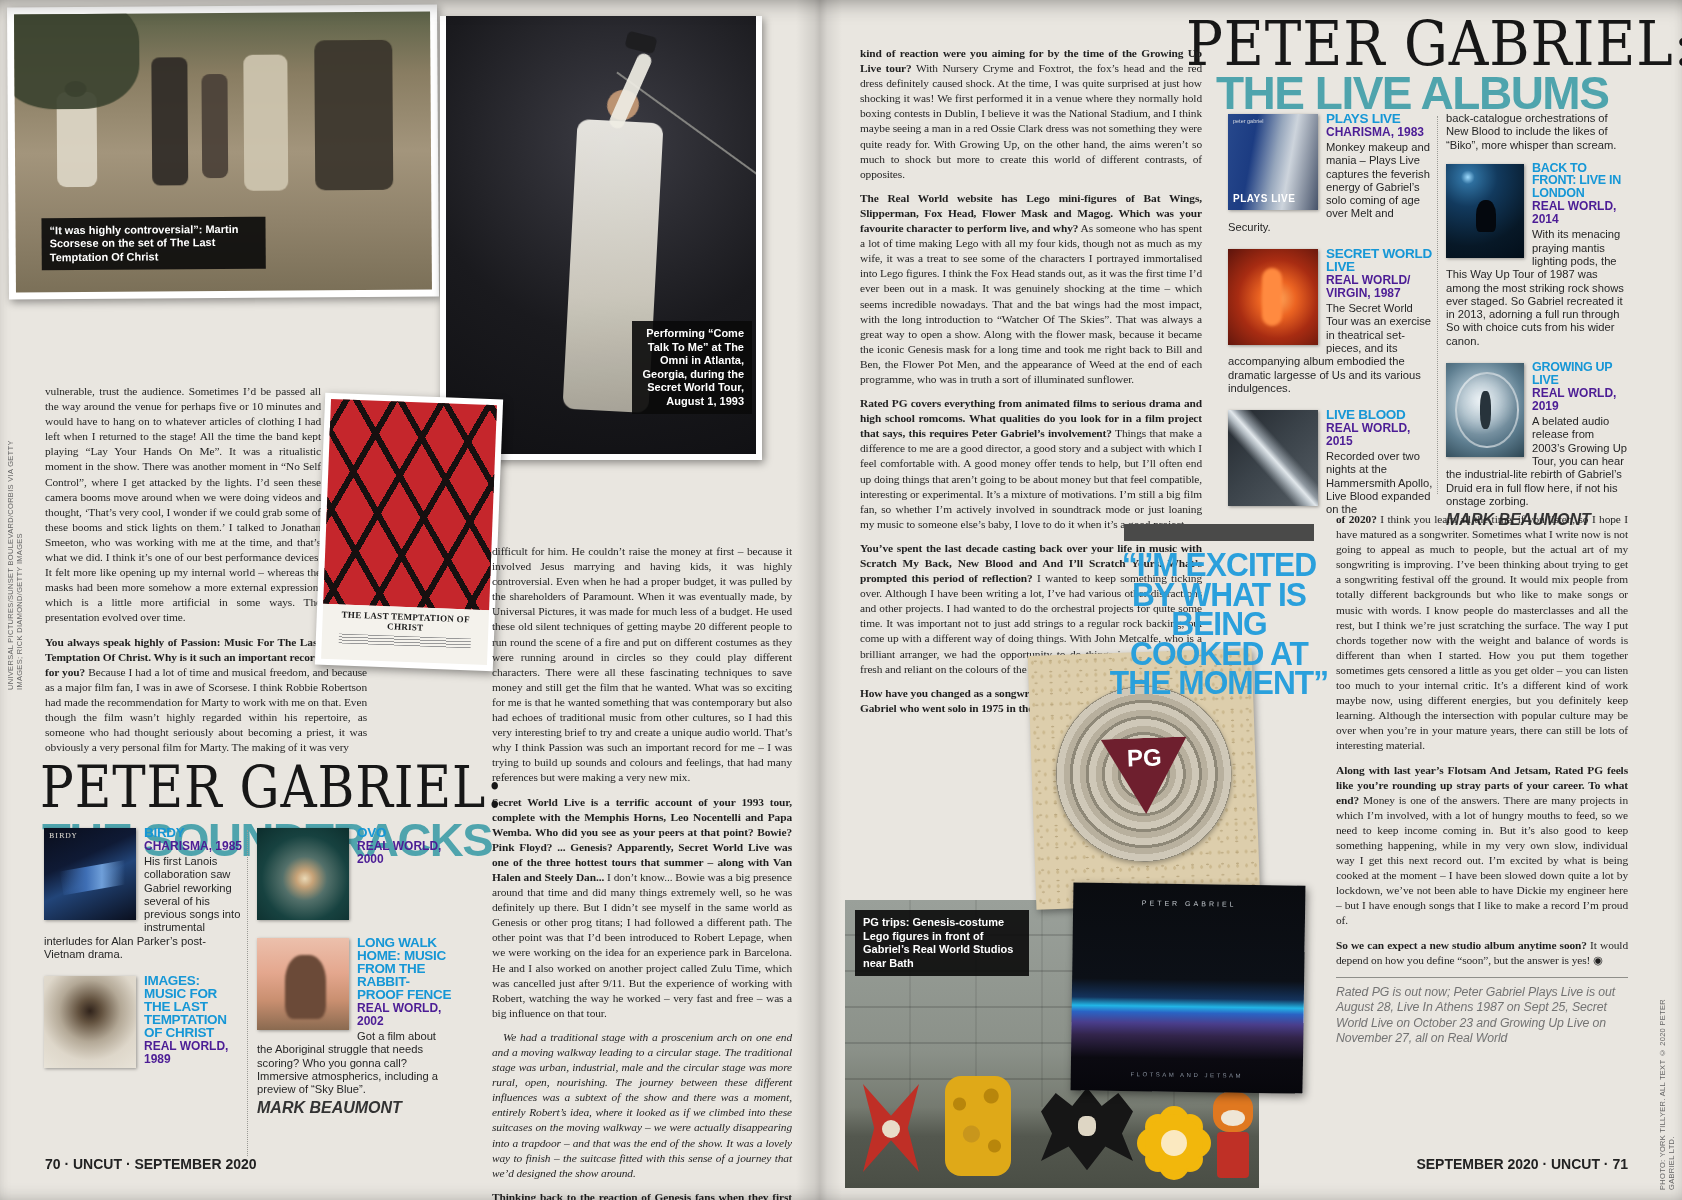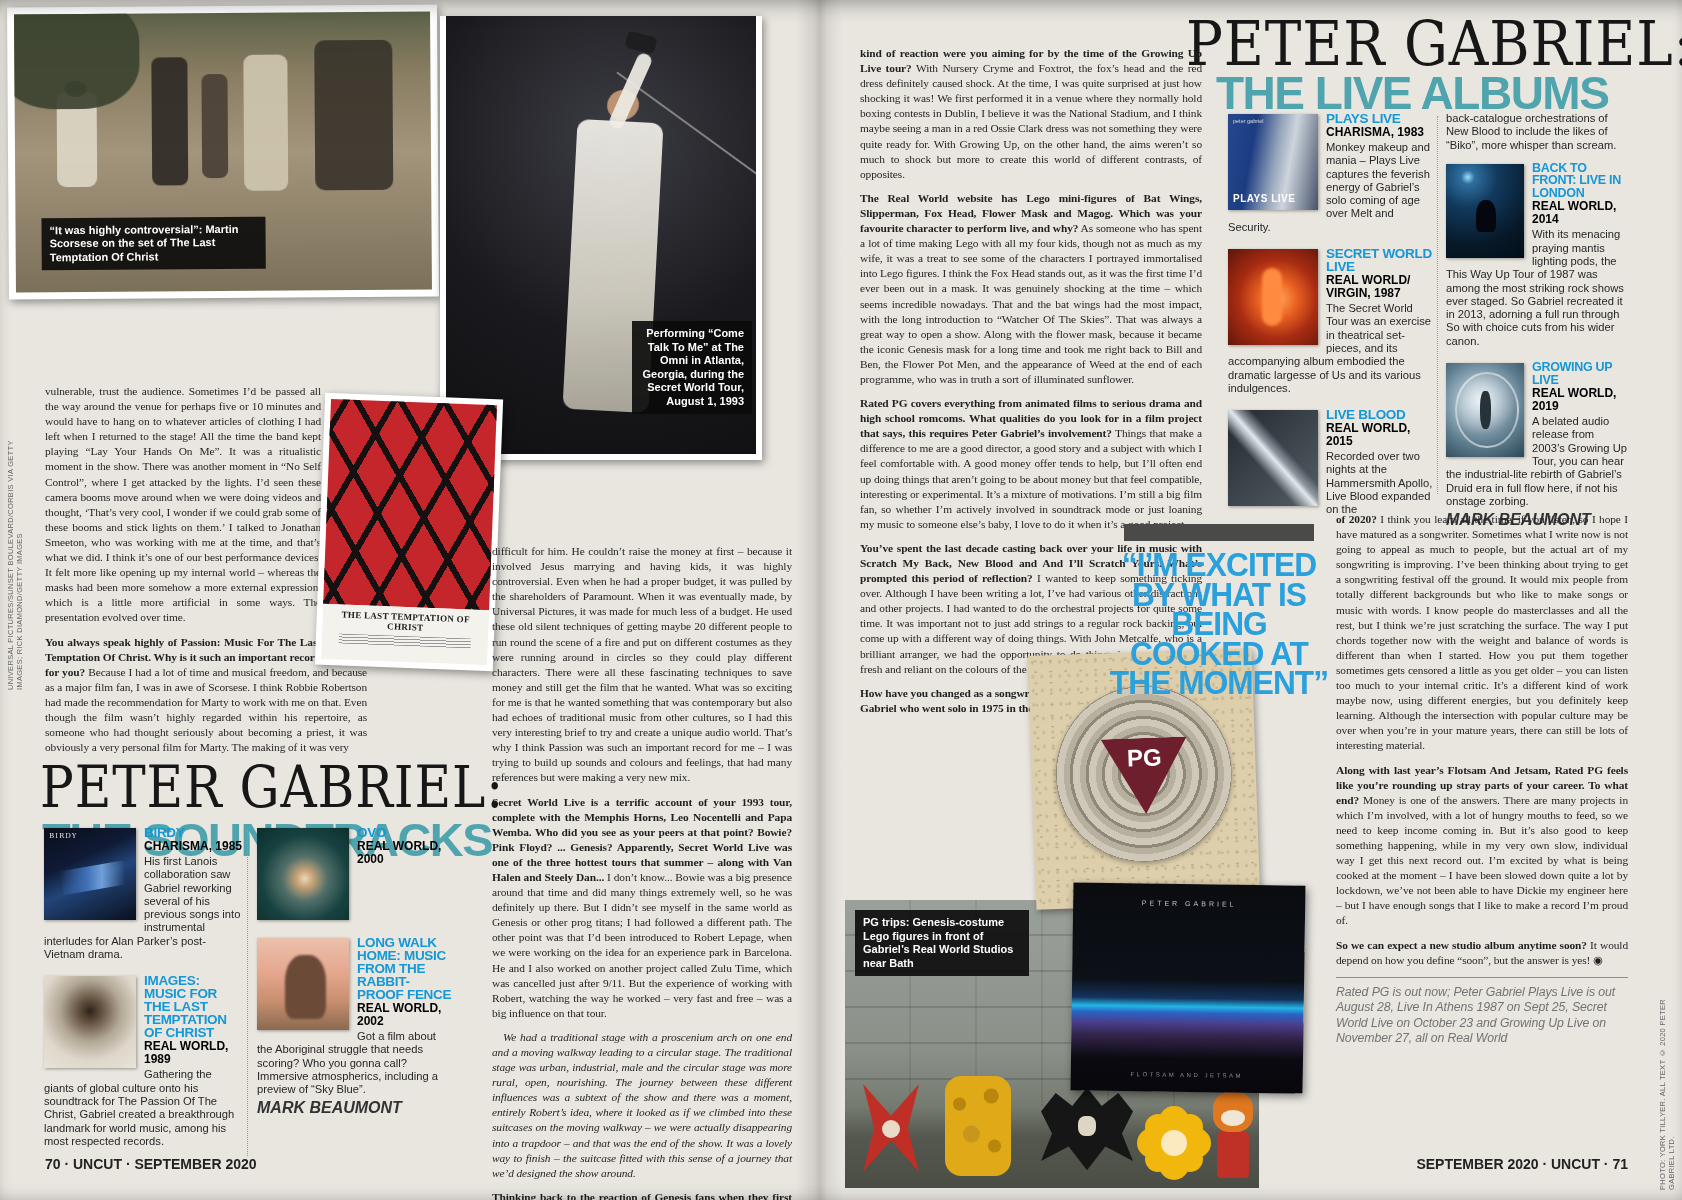--- a/index.html
+++ b/index.html
@@ -27,21 +27,21 @@
     transform-origin:left top;font-weight:400;}
   .hl-teal{font-family:"Liberation Sans",sans-serif;font-weight:bold;color:#4fa4ad;
     letter-spacing:-1.5px;white-space:nowrap;transform-origin:left top;}
   
   .rev-col{position:absolute;font-family:"Liberation Sans",sans-serif;}
   .entry{margin-bottom:13px;}
   .entry::after{content:"";display:block;clear:both;}
   .cover{float:left;margin:2px 8px 3px 0;position:relative;overflow:hidden;
     box-shadow:1px 1px 3px rgba(0,0,0,.35);}
   .blurb-title{font-weight:bold;color:#1697d6;font-size:13.5px;line-height:13px;letter-spacing:-.3px;}
-  .blurb-label{font-weight:bold;color:#000000;font-size:12px;line-height:13px;margin:1px 0 2px;}
+  .blurb-label{font-weight:bold;color:#4c1d95;font-size:12px;line-height:13px;margin:1px 0 2px;}
   .blurb-body{font-size:11.2px;line-height:13.3px;color:#262626;text-align:left;}
   .byline{font-style:italic;font-weight:bold;font-size:16px;color:#333;margin-top:3px;}
   .dotted-rule{position:absolute;border-left:1.5px dotted #9a9a95;width:0;}
   
   .cov-birdy{background:linear-gradient(155deg,#0a0e1c 0%,#0f1a35 35%,#224579 55%,#0a0f1e 100%);}
   .cov-birdy .streak{position:absolute;left:18%;top:40%;width:80%;height:26%;
     background:linear-gradient(100deg,transparent,#3f6fb5 35%,#6f9fd9 55%,transparent 85%);transform:rotate(-10deg);}
   .cov-lbl{position:absolute;left:5px;top:4px;color:#e8e4da;font-family:"DejaVu Serif",serif;
     font-size:7px;letter-spacing:1px;}
   .cov-ovo{background:radial-gradient(circle at 52% 55%,#ead9b6 0%,#c7a378 12%,#53706a 32%,#174240 62%,#0c2d2c 100%);}
@@ -196,21 +196,20 @@
         <div class="cov-lbl">BIRDY</div>
       </div>
       <div class="blurb-title">BIRDY</div>
       <div class="blurb-label">CHARISMA, 1985</div>
       <div class="blurb-body">His first Lanois collaboration saw Gabriel reworking several of his previous songs into instrumental interludes for Alan Parker’s post-Vietnam drama.</div>
     </div>
     <div class="entry">
       <div class="cover cov-passion" style="width:92px;height:92px;"></div>
       <div class="blurb-title">IMAGES: MUSIC FOR THE LAST TEMPTATION OF CHRIST</div>
       <div class="blurb-label">REAL WORLD, 1989</div>
-      <div class="blurb-body">Gathering the giants of global culture onto his soundtrack for The Passion Of The Christ, Gabriel created a breakthrough landmark for world music, among his most respected records.</div>
     </div>
   </div>
 
   <div class="dotted-rule" style="left:247px;top:830px;height:326px;"></div>
 
   <div class="rev-col" style="left:257px;top:826px;width:196px;">
     <div class="entry">
       <div class="cover cov-ovo" style="width:92px;height:92px;"></div>
       <div class="blurb-title">OVO</div>
       <div class="blurb-label">REAL WORLD, 2000</div>

